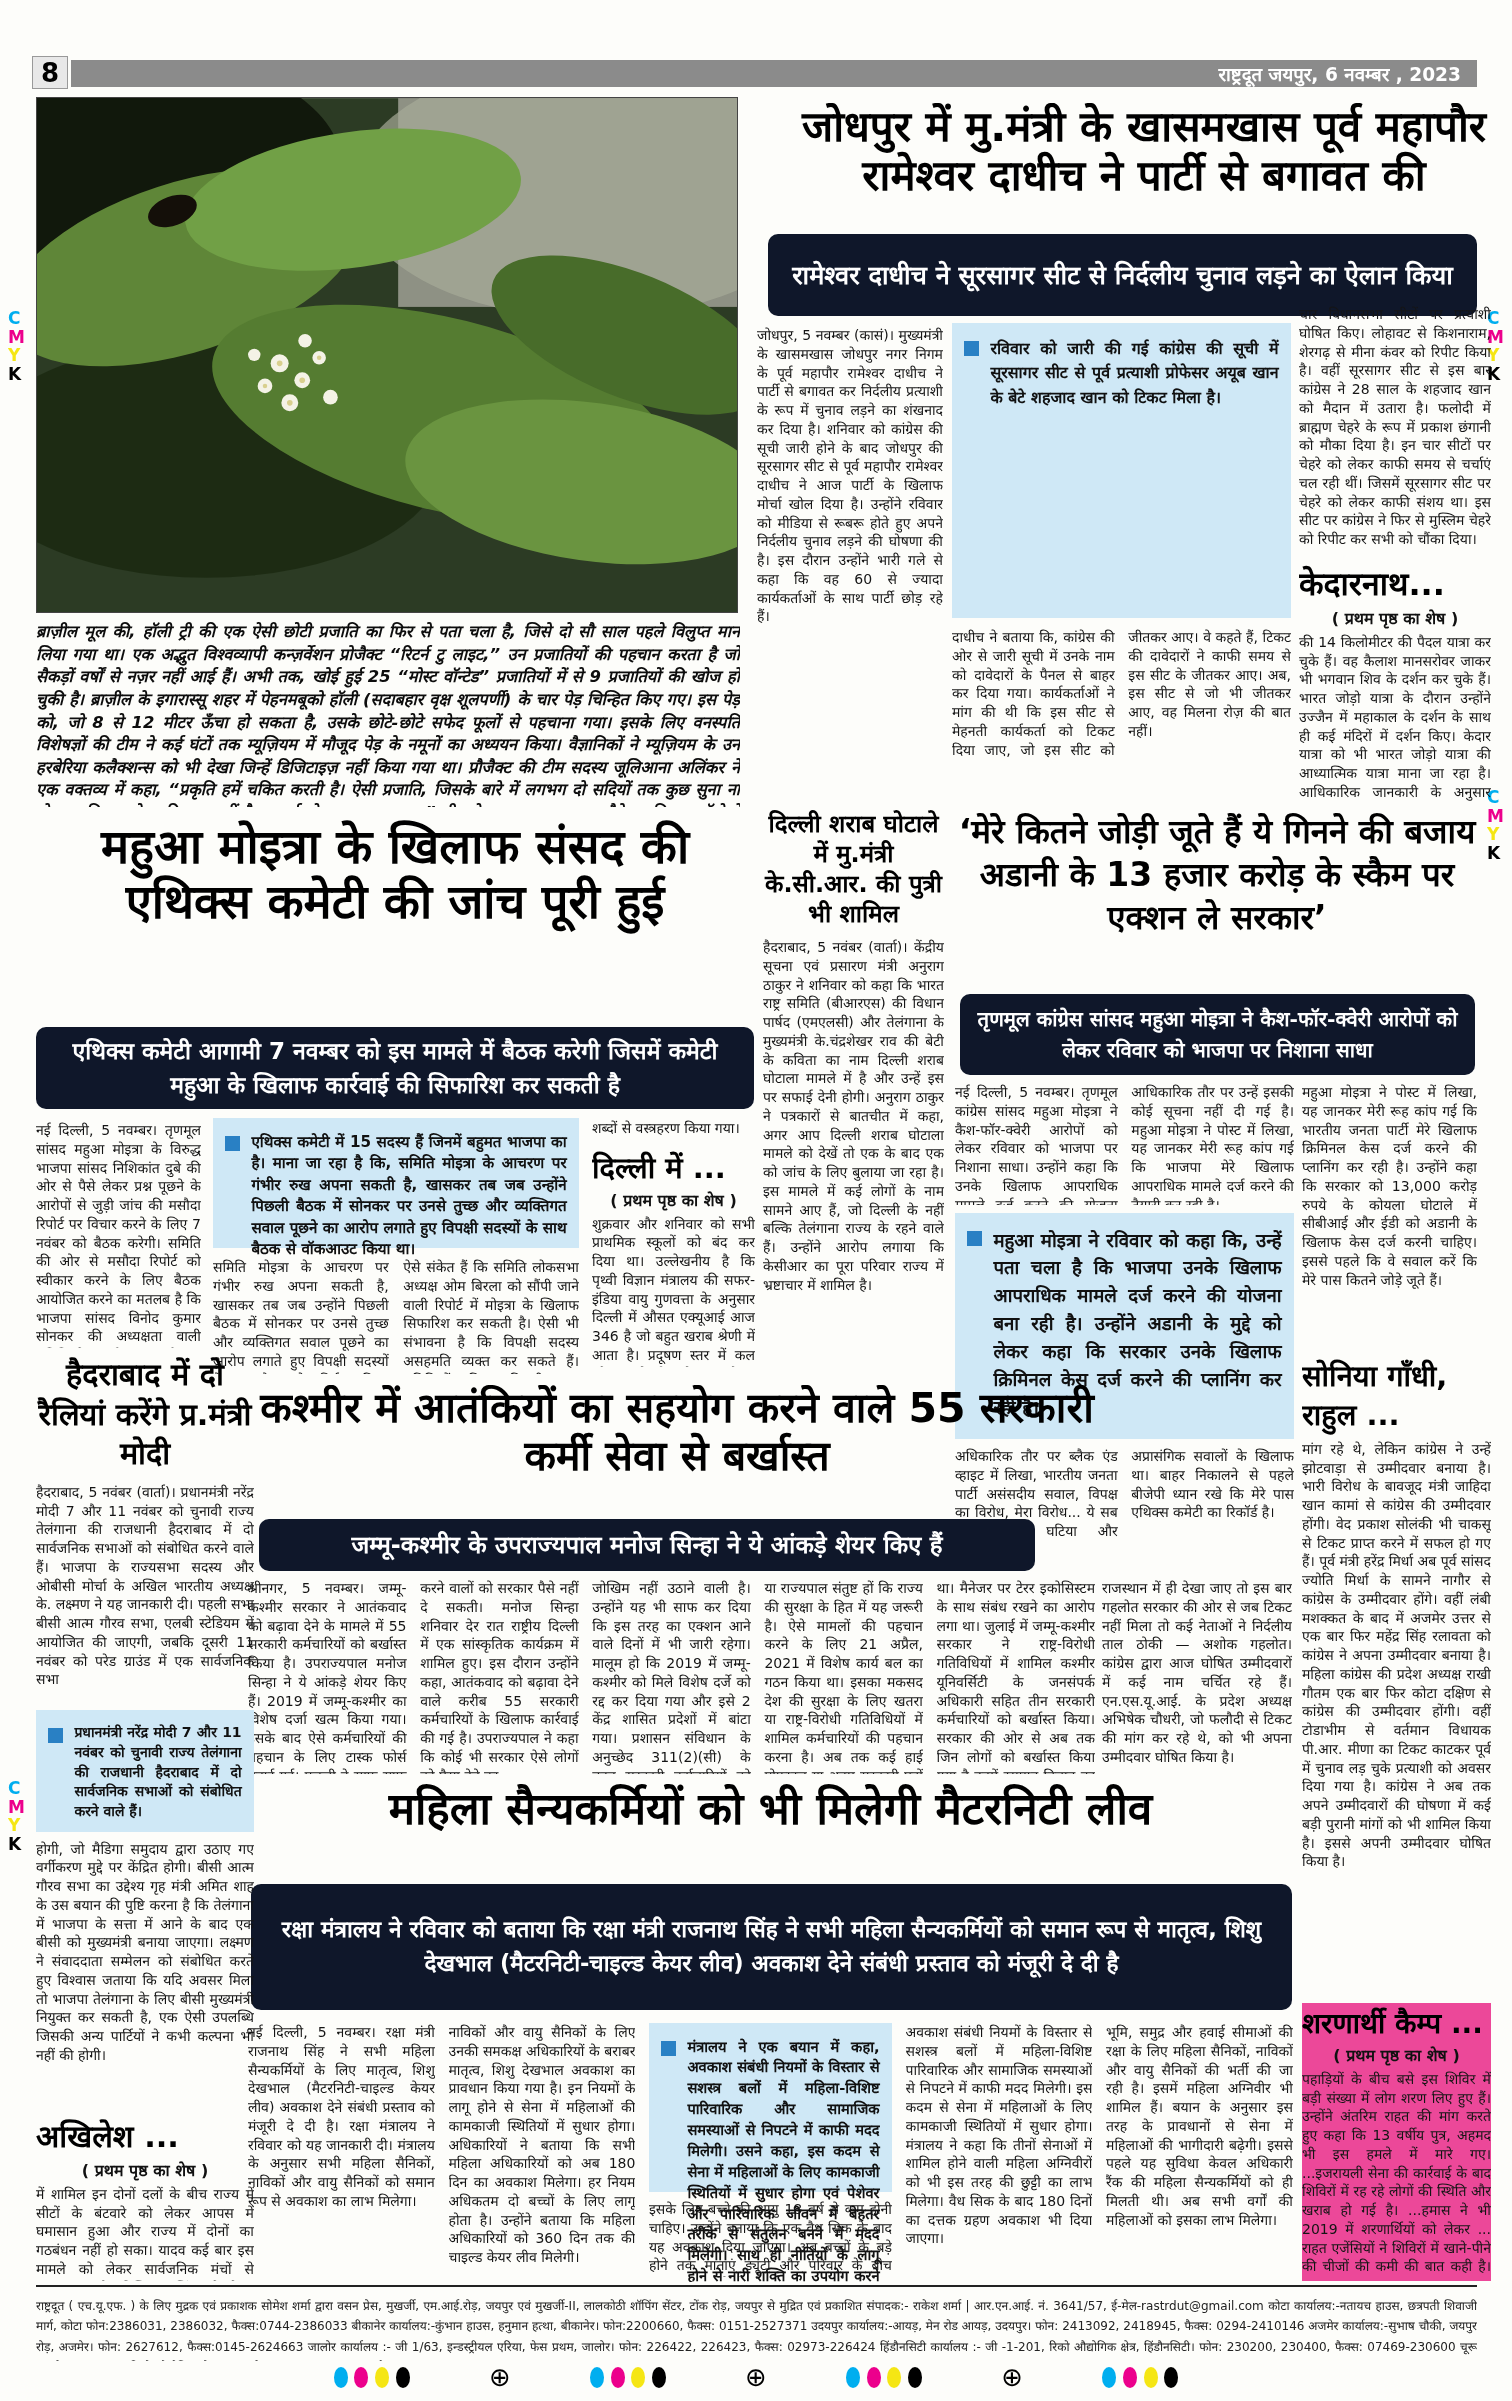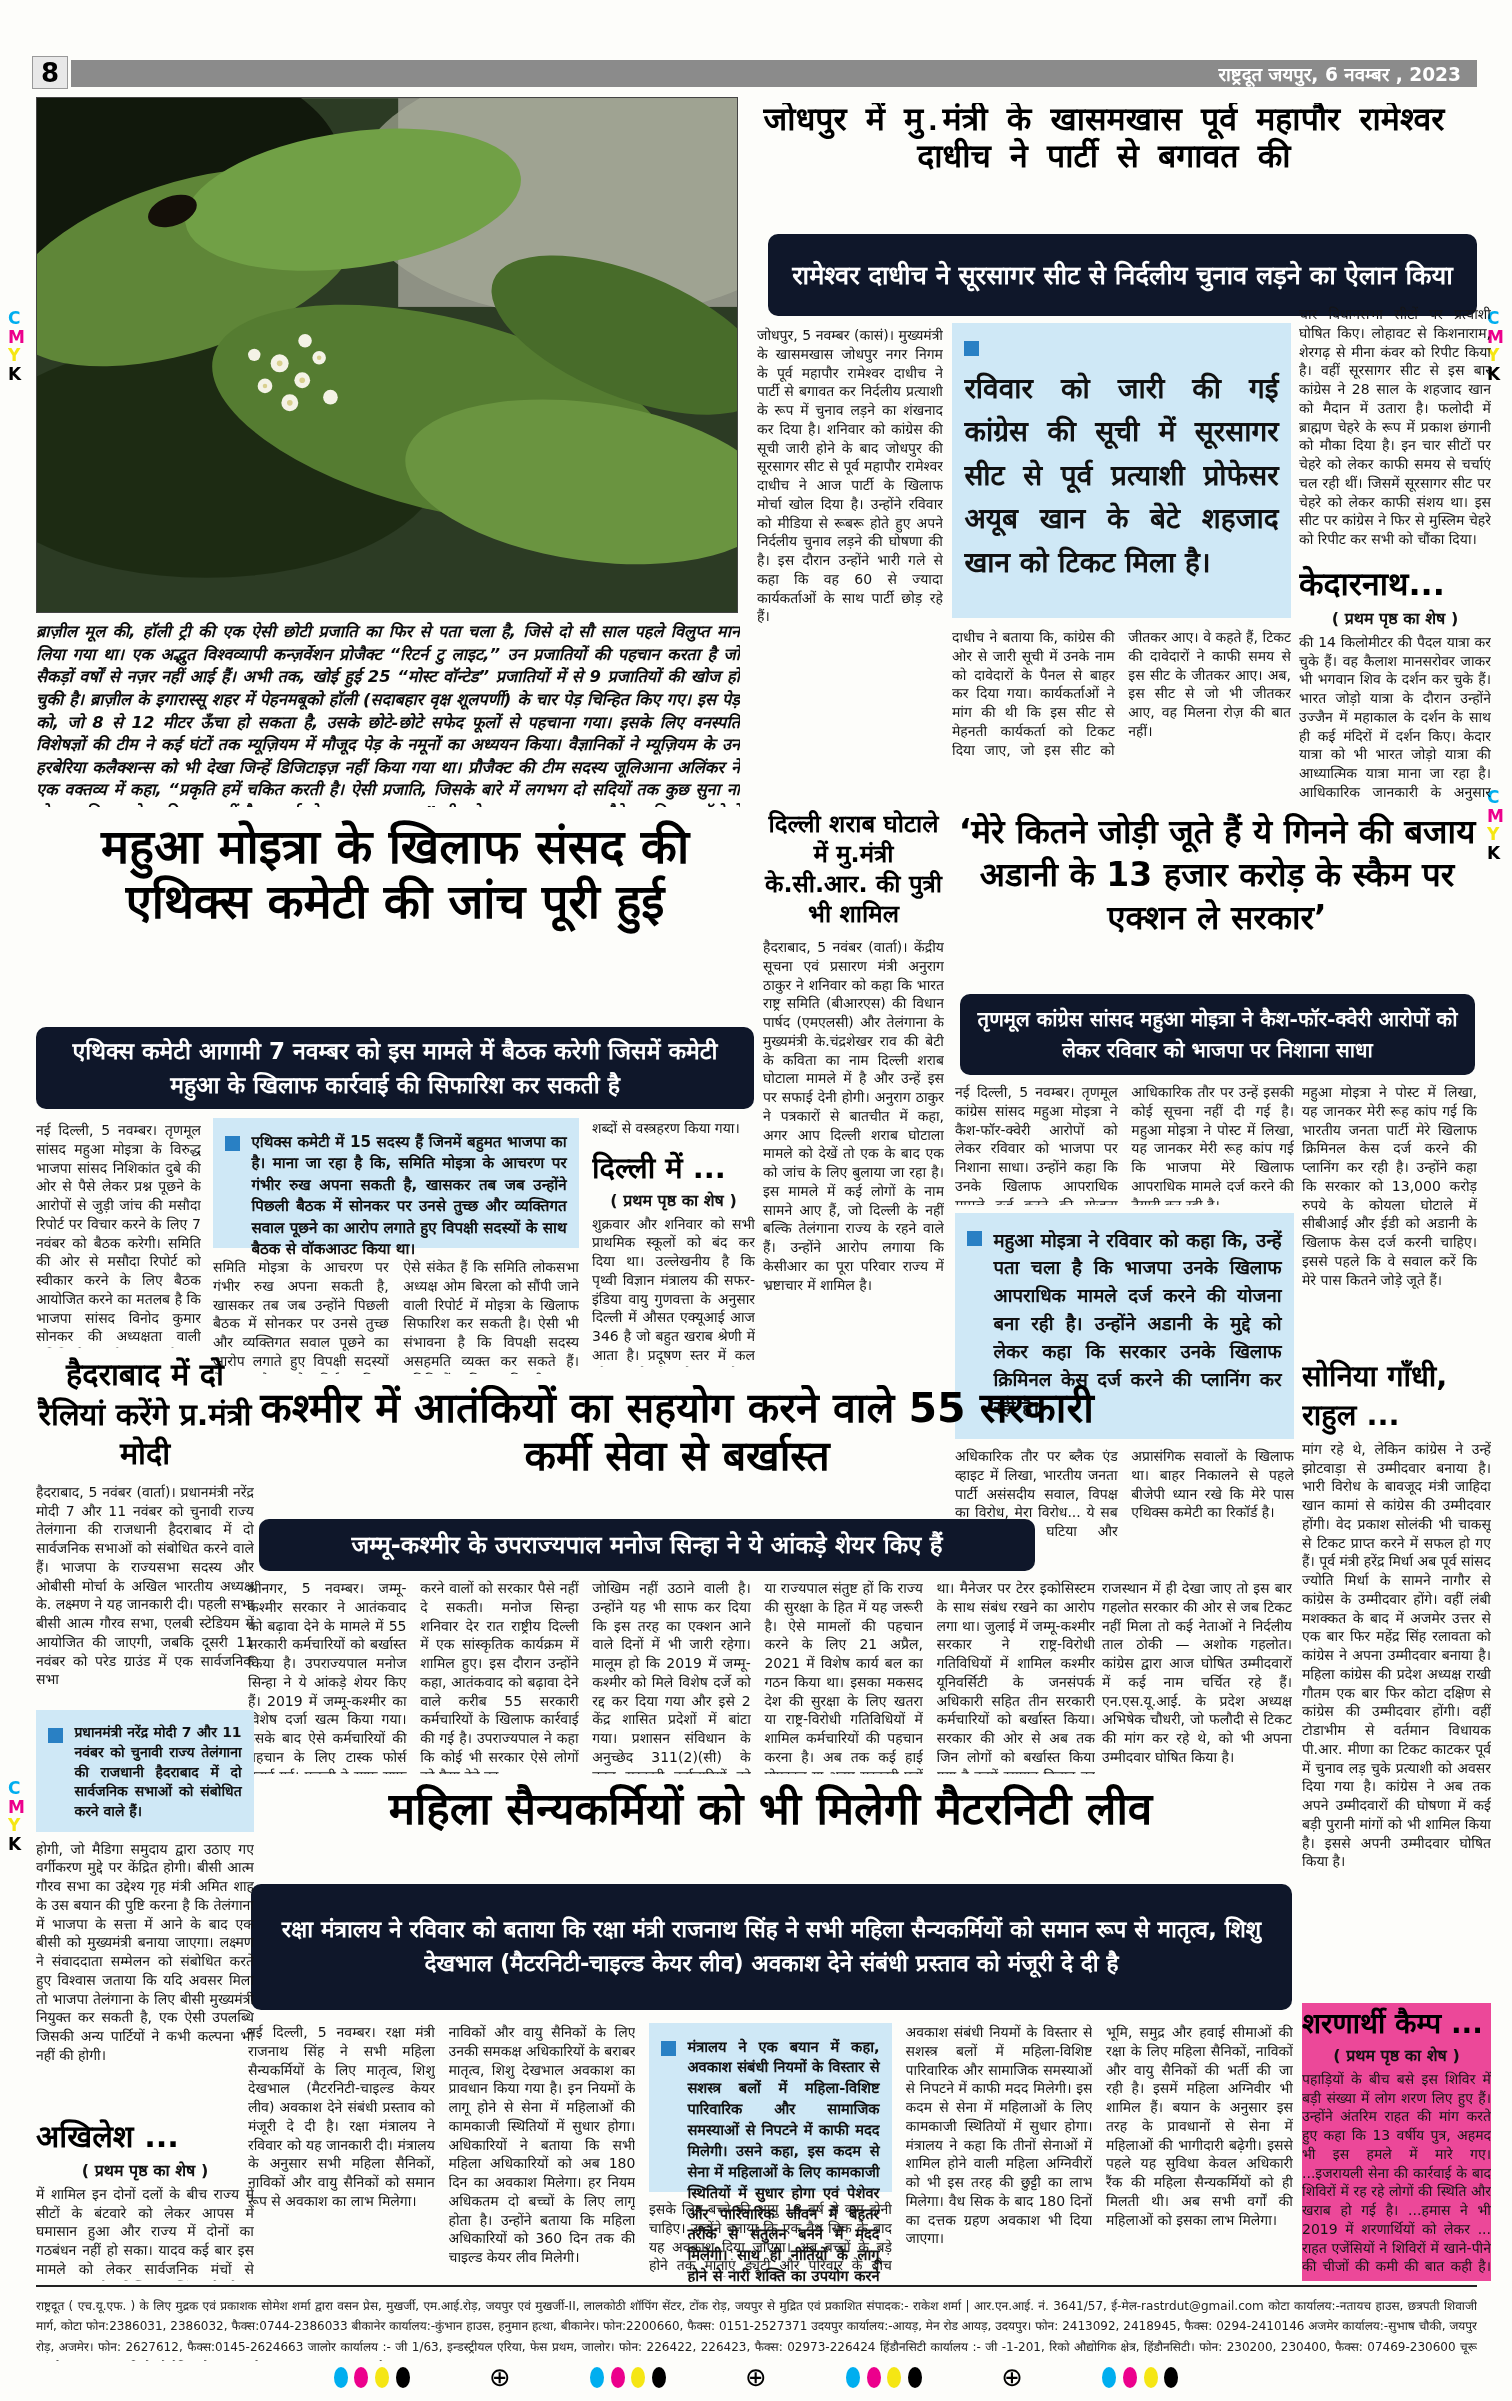--- a/index.html
+++ b/index.html
@@ -96,25 +96,25 @@
         <circle cx="430" cy="470" r="5"></circle>
           <circle cx="470" cy="500" r="5"></circle>
           <circle cx="448" cy="540" r="5"></circle>
         <circle cx="500" cy="460" r="4"></circle>
           <circle cx="404" cy="510" r="4"></circle>
       </g>
     </svg>
   </div>
   <div class="abs caption" style="left:36px;top:621px;width:704px;height:186px;">ब्राज़ील मूल की, हॉली ट्री की एक ऐसी छोटी प्रजाति का फिर से पता चला है, जिसे दो सौ साल पहले विलुप्त मान लिया गया था। एक अद्भुत विश्वव्यापी कन्ज़र्वेशन प्रोजैक्ट “रिटर्न टु लाइट,” उन प्रजातियों की पहचान करता है जो सैकड़ों वर्षों से नज़र नहीं आई हैं। अभी तक, खोई हुई 25 “मोस्ट वॉन्टेड” प्रजातियों में से 9 प्रजातियों की खोज हो चुकी है। ब्राज़ील के इगारास्सू शहर में पेहनमबूको हॉली (सदाबहार वृक्ष शूलपर्णी) के चार पेड़ चिन्हित किए गए। इस पेड़ को, जो 8 से 12 मीटर ऊँचा हो सकता है, उसके छोटे-छोटे सफेद फूलों से पहचाना गया। इसके लिए वनस्पति विशेषज्ञों की टीम ने कई घंटों तक म्यूज़ियम में मौजूद पेड़ के नमूनों का अध्ययन किया। वैज्ञानिकों ने म्यूज़ियम के उन हरबेरिया कलैक्शन्स को भी देखा जिन्हें डिजिटाइज़ नहीं किया गया था। प्रौजैक्ट की टीम सदस्य जूलिआना अलिंकर ने एक वक्तव्य में कहा, “प्रकृति हमें चकित करती है। ऐसी प्रजाति, जिसके बारे में लगभग दो सदियों तक कुछ सुना ना हो, का मिलना रोज़ की बात नहीं है। वाकई वो अदभुत क्षण था।” टीम के एक अन्य सदस्य, प्रौफेसर मिल्टन ग्रॉपो ने कहा, “जब हमने पेहनमबूको हॉली का पेड़ देखा तो हम बहुत उत्साहित हो गए। कच्ची सड़क के किनारे एक पेड़ पर कुछ सफेद फूल नज़र आए। ऐसा लगा मानो कोई खोया हुआ ऐसा प्रियजन मिल गया जिसे आपने अभी तक पुरानी पोर्ट्रेट में ही देखा था।” खोज अभियान का नेतृत्व कर रहे थे गुस्तावो मार्टिनैली, जो नाविया बायोडायवर्सिटी में इकॉलजिस्ट हैं। अनुसंधान को स्पॉन्सर किया था “रीः वाइल्ड” संगठन ने। अभी तक यह संगठन विश्वभर में आठ ऐसी प्रजातियों की पुनः खोज को फाइनैंस कर चुका है, जिन्हें विलुप्त मान लिया गया था।</div>
 
-  <div class="abs headline" style="left:736px;top:103px;width:736px;height:125px;font-size:32px;font-family:Liberation Mono, monospace;">जोधपुर में मु.मंत्री के खासमखास पूर्व महापौर रामेश्वर दाधीच ने पार्टी से बगावत की</div>
+  <div class="abs headline" style="left:776px;top:103px;width:736px;height:125px;font-size:42px;">जोधपुर में मु.मंत्री के खासमखास पूर्व महापौर रामेश्वर दाधीच ने पार्टी से बगावत की</div>
   <div class="abs bluebox" style="left:768px;top:234px;width:709px;height:82px;font-size:25.4px;">रामेश्वर दाधीच ने सूरसागर सीट से निर्दलीय चुनाव लड़ने का ऐलान किया</div>
   <div class="abs bodytxt" style="left:757px;top:326px;width:186px;height:474px;">जोधपुर, 5 नवम्बर (कासं)। मुख्यमंत्री के खासमखास जोधपुर नगर निगम के पूर्व महापौर रामेश्वर दाधीच ने पार्टी से बगावत कर निर्दलीय प्रत्याशी के रूप में चुनाव लड़ने का शंखनाद कर दिया है। शनिवार को कांग्रेस की सूची जारी होने के बाद जोधपुर की सूरसागर सीट से पूर्व महापौर रामेश्वर दाधीच ने आज पार्टी के खिलाफ मोर्चा खोल दिया है। उन्होंने रविवार को मीडिया से रूबरू होते हुए अपने निर्दलीय चुनाव लड़ने की घोषणा की है। इस दौरान उन्होंने भारी गले से कहा कि वह 60 से ज्यादा कार्यकर्ताओं के साथ पार्टी छोड़ रहे हैं।</div>
   <div class="abs" style="left:952px;top:323px;width:339px;height:478px;">
-    <div class="panel" style="height:295px;font-size:28px;line-height:1.55;flex-direction:column;">
+    <div class="panel" style="height:295px;font-size:16px;line-height:1.55;">
       <span class="bullet"></span>
       <span>रविवार को जारी की गई कांग्रेस की सूची में सूरसागर सीट से पूर्व प्रत्याशी प्रोफेसर अयूब खान के बेटे शहजाद खान को टिकट मिला है।</span>
     </div>
     <div class="bodytxt" style="margin-top:10.2px;height:169px;column-count:2;column-gap:13.6px;overflow:hidden;">दाधीच ने बताया कि, कांग्रेस की ओर से जारी सूची में उनके नाम को दावेदारों के पैनल से बाहर कर दिया गया। कार्यकर्ताओं ने मांग की थी कि इस सीट से मेहनती कार्यकर्ता को टिकट दिया जाए, जो इस सीट को जीतकर आए। वे कहते हैं, टिकट की दावेदारों ने काफी समय से इस सीट के जीतकर आए। अब, इस सीट से जो भी जीतकर आए, वह मिलना रोज़ की बात नहीं।</div>
   </div>
   <div class="abs" style="left:1299px;top:305px;width:192px;height:497px;">
     <div class="bodytxt" style="height:248px;overflow:hidden;">चार विधानसभा सीटों पर प्रत्याशी घोषित किए। लोहावट से किशनाराम, शेरगढ़ से मीना कंवर को रिपीट किया है। वहीं सूरसागर सीट से इस बार कांग्रेस ने 28 साल के शहजाद खान को मैदान में उतारा है। फलोदी में ब्राह्मण चेहरे के रूप में प्रकाश छंगानी को मौका दिया है। इन चार सीटों पर चेहरे को लेकर काफी समय से चर्चाएं चल रही थीं। जिसमें सूरसागर सीट पर चेहरे को लेकर काफी संशय था। इस सीट पर कांग्रेस ने फिर से मुस्लिम चेहरे को रिपीट कर सभी को चौंका दिया।</div>
     <div class="sechead" style="font-size:32px;margin-top:8px;">केदारनाथ...</div>
     <div class="note">( प्रथम पृष्ठ का शेष )</div>
     <div class="bodytxt" style="height:169px;overflow:hidden;">की 14 किलोमीटर की पैदल यात्रा कर चुके हैं। वह कैलाश मानसरोवर जाकर भी भगवान शिव के दर्शन कर चुके हैं। भारत जोड़ो यात्रा के दौरान उन्होंने उज्जैन में महाकाल के दर्शन के साथ ही कई मंदिरों में दर्शन किए। केदार यात्रा को भी भारत जोड़ो यात्रा की आध्यात्मिक यात्रा माना जा रहा है। आधिकारिक जानकारी के अनुसार गांधी मंगलवार को बाबा केदार के दर्शन के बाद वापस लौटेंगे।</div>

